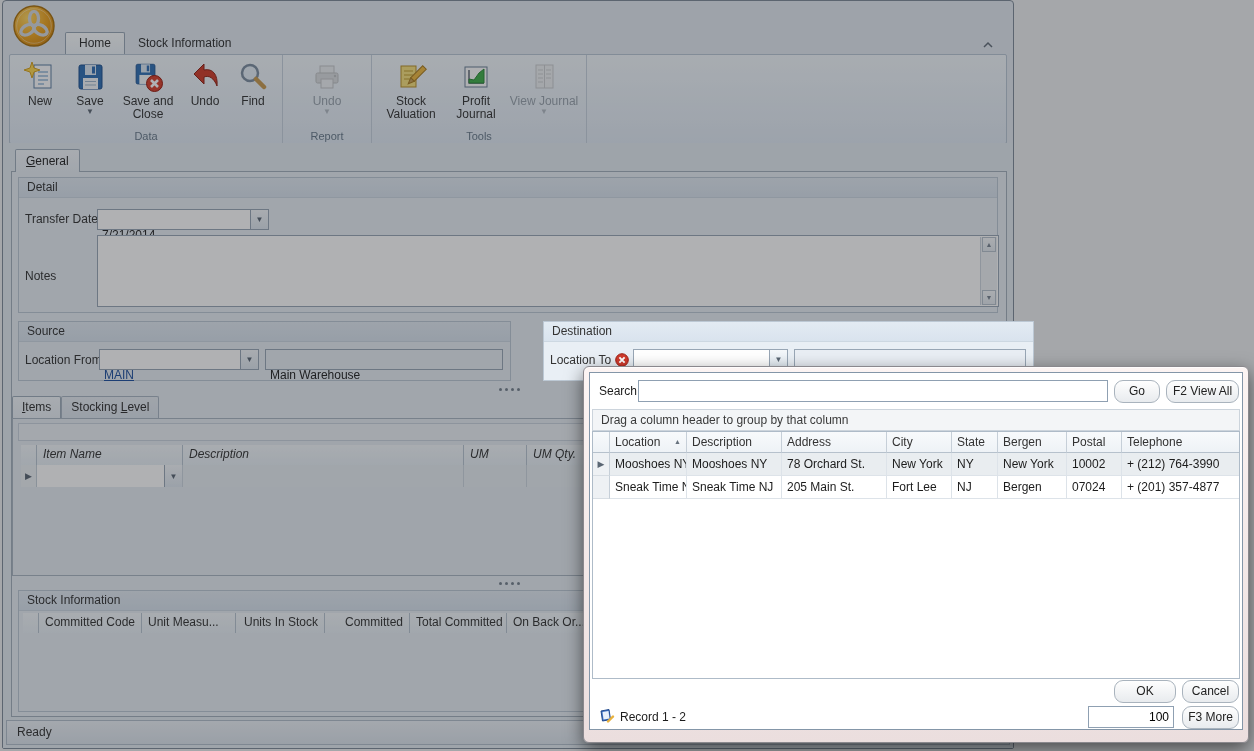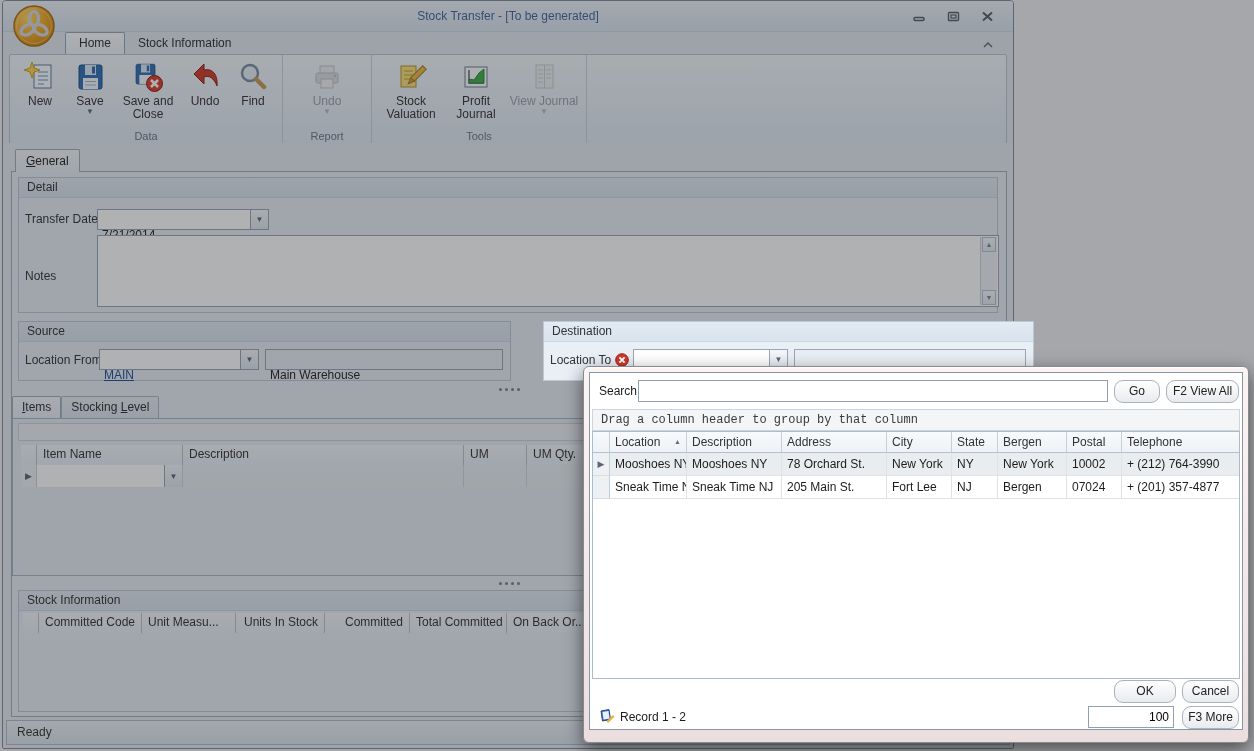--- a/index.html
+++ b/index.html
@@ -91,21 +91,21 @@
   
   .dialog{position:absolute;left:583px;top:366px;width:664px;height:375px;z-index:10;
     border:1px solid #8a888d;border-radius:6px;background:linear-gradient(#fcf4f3,#ebdede);
     box-shadow:0 6px 18px rgba(0,0,0,.55), inset 0 1px 0 rgba(255,255,255,.7);}
   .dcontent{position:absolute;left:5px;right:5px;top:5px;bottom:12px;background:#fff;border:1px solid #8496a8;}
   .dinput{position:absolute;height:22px;border:1px solid #8fa0b2;box-sizing:border-box;
     font-family:"Liberation Sans","DejaVu Sans",sans-serif;font-size:12px;padding:0 4px;}
   .dbtn{position:absolute;background:linear-gradient(#fefefe,#e8ebee);border:1px solid #a9b3bd;border-radius:9px;
     color:#222;text-align:center;line-height:21px;box-sizing:border-box;}
   .groupby{position:absolute;left:2px;right:2px;top:36px;height:22px;background:#f3f5f7;
-    border:1px solid #ccd4dc;box-sizing:border-box;line-height:20px;padding-left:8px;color:#3a3a3a;font-family:Liberation Mono, monospace;}
+    border:1px solid #ccd4dc;box-sizing:border-box;line-height:20px;padding-left:8px;color:#3a3a3a;}
   .dgrid{position:absolute;left:2px;right:2px;top:58px;height:246px;border:1px solid #aebbc8;background:#fff;overflow:hidden;}
   .dhead{display:flex;height:21px;}
   .dhc{box-sizing:border-box;border-right:1px solid #c6cfd8;border-bottom:1px solid #b6c1cc;
     background:linear-gradient(#f8fafc,#eef2f6);line-height:20px;padding:0 5px;color:#333;
     white-space:nowrap;overflow:hidden;display:flex;align-items:center;}
   .sorta{margin-left:auto;font-size:7px;color:#66717d;}
   .drow{display:flex;height:23px;}
   .dind{width:17px;box-sizing:border-box;background:#eef1f4;border-right:1px solid #c6cfd8;border-bottom:1px solid #d7dde3;
     display:flex;align-items:center;justify-content:center;color:#5a6673;font-size:9px;}
   .dc{box-sizing:border-box;border-right:1px solid #dde3e9;border-bottom:1px solid #dde3e9;
@@ -119,41 +119,20 @@
   
   .sI{width:16px;}.s0{width:103px;}.s1{width:94px;}.s2{width:89px;}.s3{width:85px;}.s4{width:97px;}.s5{width:81px;}.sfill{flex:1;border-right:none;}
 </style>
 </head>
 <body>
 
 <div id="desktop">
 
   <div class="window">
 
-    <div class="titlebar">
-      <div class="title">Stock Transfer - [To be generated]</div>
-      <div class="winbtns">
-        <span class="winbtn">
-          <svg width="13" height="11">
-              <rect x="1" y="6.5" width="10" height="3" rx="1.2" fill="none" stroke="#565e68" stroke-width="1.5"></rect>
-            </svg>
-        </span>
-        <span class="winbtn">
-          <svg width="13" height="11">
-              <rect x="1.5" y="1.5" width="10" height="8" rx="1" fill="none" stroke="#565e68" stroke-width="1.4"></rect>
-              <rect x="4" y="4" width="5" height="3" fill="none" stroke="#565e68" stroke-width="1.2"></rect>
-            </svg>
-        </span>
-        <span class="winbtn">
-          <svg width="13" height="11">
-              <path d="M2 1.5 L11 9.5 M11 1.5 L2 9.5" stroke="#565e68" stroke-width="2"></path>
-            </svg>
-        </span>
-      </div>
-    </div>
 
     <span class="logo">
       <svg width="46" height="46" viewBox="0 0 46 46">
         <defs>
             <radialGradient id="lg" cx="35%" cy="30%" r="80%">
           <stop offset="0" stop-color="#ffd763"></stop>
               <stop offset="0.55" stop-color="#f0a722"></stop>
               <stop offset="1" stop-color="#d2850c"></stop>
         </radialGradient>
           </defs>
@@ -370,21 +349,21 @@
             <i></i>
           </div>
 
         <div class="subtabs" style="top:224px;">
           <div class="stab active"><u>I</u>tems</div>
           <div class="stab inactive">Stocking <u>L</u>evel</div>
         </div>
 
         <div class="itemspanel">
           <div class="strip"></div>
-          <div style="position:absolute;left:8px;right:8px;top:26px;">
+          <div style="position:absolute;left:8px;right:8px;top:26px;font-style:italic;">
             <div class="ghead">
               <div class="ghc iI"></div>
               <div class="ghc i0">Item Name</div>
               <div class="ghc i1">Description</div>
               <div class="ghc i2">UM</div>
               <div class="ghc i3">UM Qty.</div>
               <div class="ghc ifill"></div>
             </div>
             <div class="grow">
               <div class="gind">▶</div>

